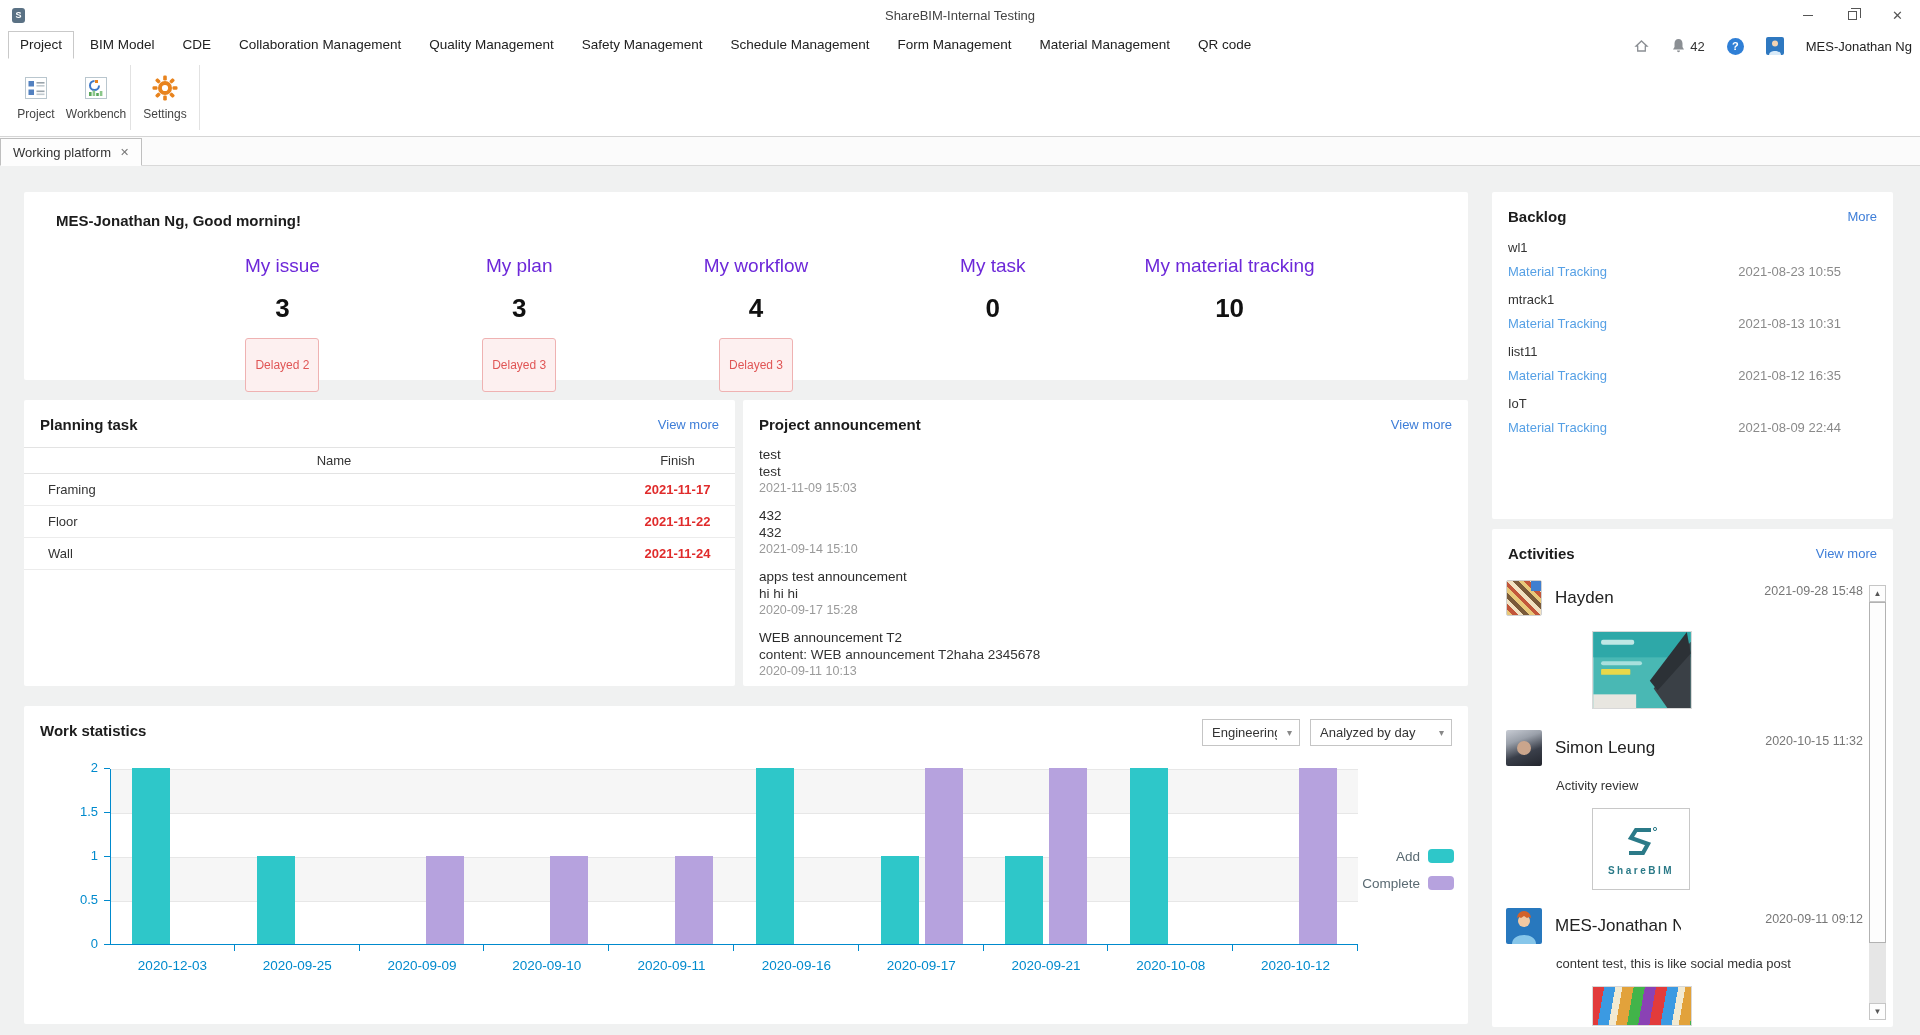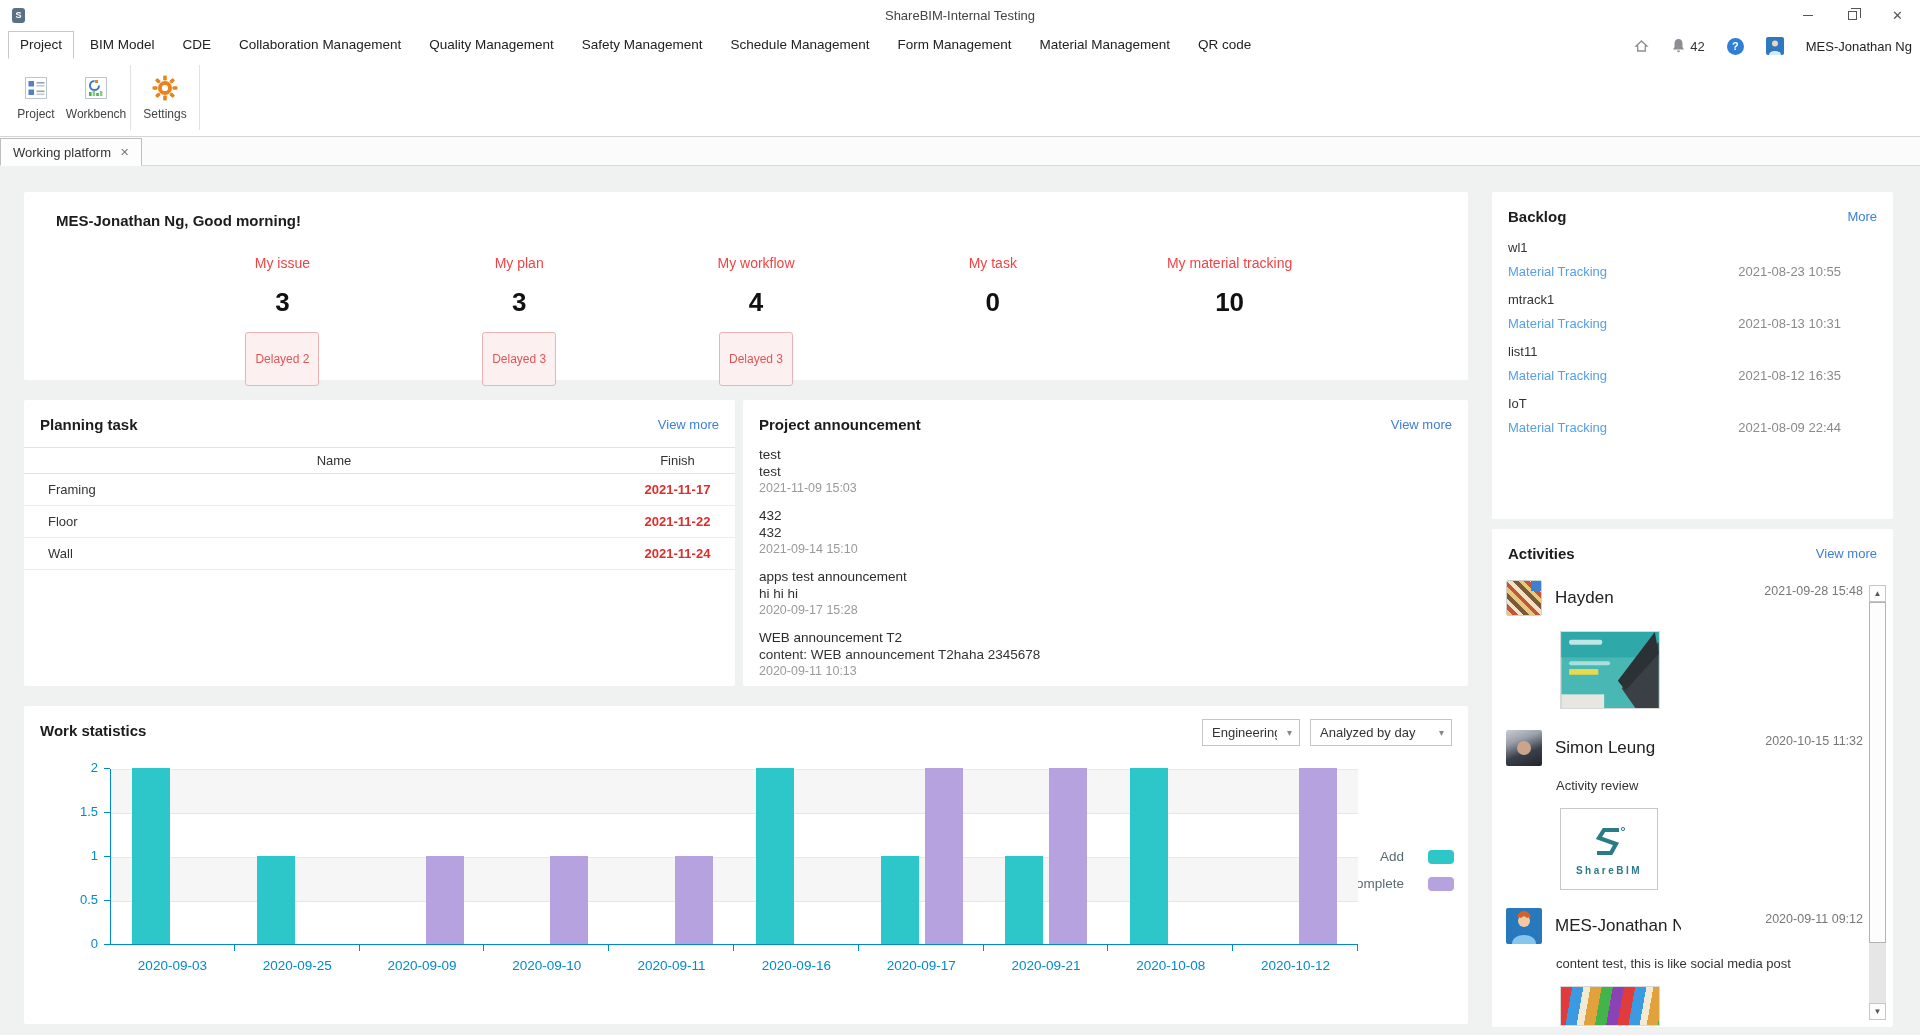--- a/index.html
+++ b/index.html
@@ -51,21 +51,21 @@
 
   .card-head { display:flex; align-items:center; padding:16px 16px 0 16px; }
   .card-title { font-size:15px; font-weight:bold; color:#1c1c1c; }
   .link { margin-left:auto; color:#3e7ed8; font-size:13px; cursor:pointer; }
 
   
   .greeting-card { height:188px; margin-bottom:20px; padding:20px 0 0 0; }
   .greeting-text { font-size:15px; font-weight:bold; color:#1c1c1c; margin-left:32px; }
   .stats-row { display:flex; padding:26px 120px 0 140px; }
   .stat { flex:1; text-align:center; }
-  .stat-label { font-size:14px; color:#ef4444;text-align:center; }
+  .stat-label { font-size:19px; color:#6d28d9;text-align:center; }
   .stat-value { font-size:26px; font-weight:bold; color:#111; margin-top:16px; }
   .stat-badge { display:inline-block; margin-top:14px; font-size:12px; color:#e05555; background:#fdf0f0;
                 border:1px solid #efb2b2; border-radius:3px; padding:19px 9px; }
 
   
   .row2 { display:flex; gap:8px; margin-bottom:20px; }
   .planning-card { width:711px; height:286px; }
   .ann-card { flex:1; height:286px; }
 
   table.ptable { width:100%; border-collapse:collapse; margin-top:14px; }
@@ -100,41 +100,41 @@
   .stripe.gray { background:#f6f6f6; }
   .gridline { position:absolute; left:0; right:0; height:1px; background:#e7e7e7; }
   .bars { position:absolute; left:0; right:0; top:0; bottom:0; display:flex; }
   .cat-cell { flex:1; display:flex; align-items:flex-end; justify-content:center; gap:6px; }
   .bar { width:38px; }
   .ticks { display:flex; height:6px; }
   .tick-cell { flex:1; border-right:1px solid #008acd; }
   .x-labels { display:flex; padding-top:7px; }
   .x-label { flex:1; text-align:center; color:#008acd; font-size:13.5px; }
   .legend { width:100px; flex:none; display:flex; flex-direction:column; gap:12px; margin-top:80px; align-items:flex-end; padding-right:4px; }
-  .legend-row { display:flex; align-items:center; gap:24px; }
+  .legend-row { display:flex; gap:8px; }
   .legend-label { color:#5a6a72; font-size:13.5px; }
   .legend-swatch { width:26px; height:14px; border-radius:4px; }
 
   
   .backlog-card { height:327px; margin-bottom:10px; }
   .backlog-list { padding:2px 16px 0 16px; }
   .bl-name { font-size:13px; color:#333; margin-top:13px; }
   .bl-row { display:flex; align-items:center; margin-top:9px; }
   .bl-link { color:#56a0e5; font-size:13px; cursor:pointer; }
   .bl-time { margin-left:auto; margin-right:36px; color:#8a8a8a; font-size:13px; }
 
   .activities-card { flex:1; min-height:0; position:relative; overflow:hidden; display:flex; flex-direction:column; }
   .act-list { position:relative; flex:1; overflow:hidden; padding:14px 30px 0 14px; }
   .act-header { display:flex; align-items:center; margin-top:4px; }
   .act-avatar { width:36px; height:36px; flex:none; margin-right:13px; border-radius:2px; overflow:hidden; position:relative; }
   .act-name { font-size:17px; color:#222; white-space:nowrap; overflow:hidden; }
   .act-name.clip { max-width:126px; }
   .act-time { margin-left:auto; font-size:12.5px; color:#777; align-self:flex-start; margin-top:4px; white-space:nowrap; }
   .act-text { font-size:13px; color:#333; margin:12px 0 0 50px; }
-  .act-img { margin:15px 0 18px 34px;padding-left:20px; }
+  .act-img { margin:15px 0 18px 66px;padding-left:20px; }
 
   .avatar-hayden { background:repeating-linear-gradient(45deg,#e8c87a 0 4px,#c2563a 4px 8px,#f2e2c2 8px 12px,#7a5a3a 12px 16px); border:1px solid #d0d0d0; }
   .avatar-hayden .badge { position:absolute; top:0; right:0; width:10px; height:10px; background:#3f7fd0; }
   .avatar-simon { background:linear-gradient(160deg,#c8ccd4 0%,#9aa0aa 30%,#3a3f4a 62%,#23262e 100%); }
   .avatar-simon .face { position:absolute; left:50%; top:30%; width:14px; height:14px; margin-left:-7px; border-radius:50%; background:#caa58c; }
 
   .img-product { width:100px; height:78px; border:1px solid #d8d8d8; }
   .img-logo-box { width:98px; height:82px; border:1px solid #c8c8c8; background:#fff; display:flex; flex-direction:column;
                   align-items:center; justify-content:center; gap:4px; }
   .logo-text { font-size:10px; letter-spacing:2.5px; color:#2b7a88; font-weight:bold; }
@@ -444,21 +444,21 @@
               <div class="tick-cell"></div>
               <div class="tick-cell"></div>
               <div class="tick-cell"></div>
               <div class="tick-cell"></div>
               <div class="tick-cell"></div>
               <div class="tick-cell"></div>
               <div class="tick-cell"></div>
               <div class="tick-cell"></div>
             </div>
           <div class="x-labels" id="x-labels">
-              <div class="x-label">2020-09-03</div>
+              <div class="x-label">2020-12-03</div>
               <div class="x-label">2020-09-25</div>
               <div class="x-label">2020-09-09</div>
               <div class="x-label">2020-09-10</div>
               <div class="x-label">2020-09-11</div>
               <div class="x-label">2020-09-16</div>
               <div class="x-label">2020-09-17</div>
               <div class="x-label">2020-09-21</div>
               <div class="x-label">2020-10-08</div>
               <div class="x-label">2020-10-12</div>
             </div>

